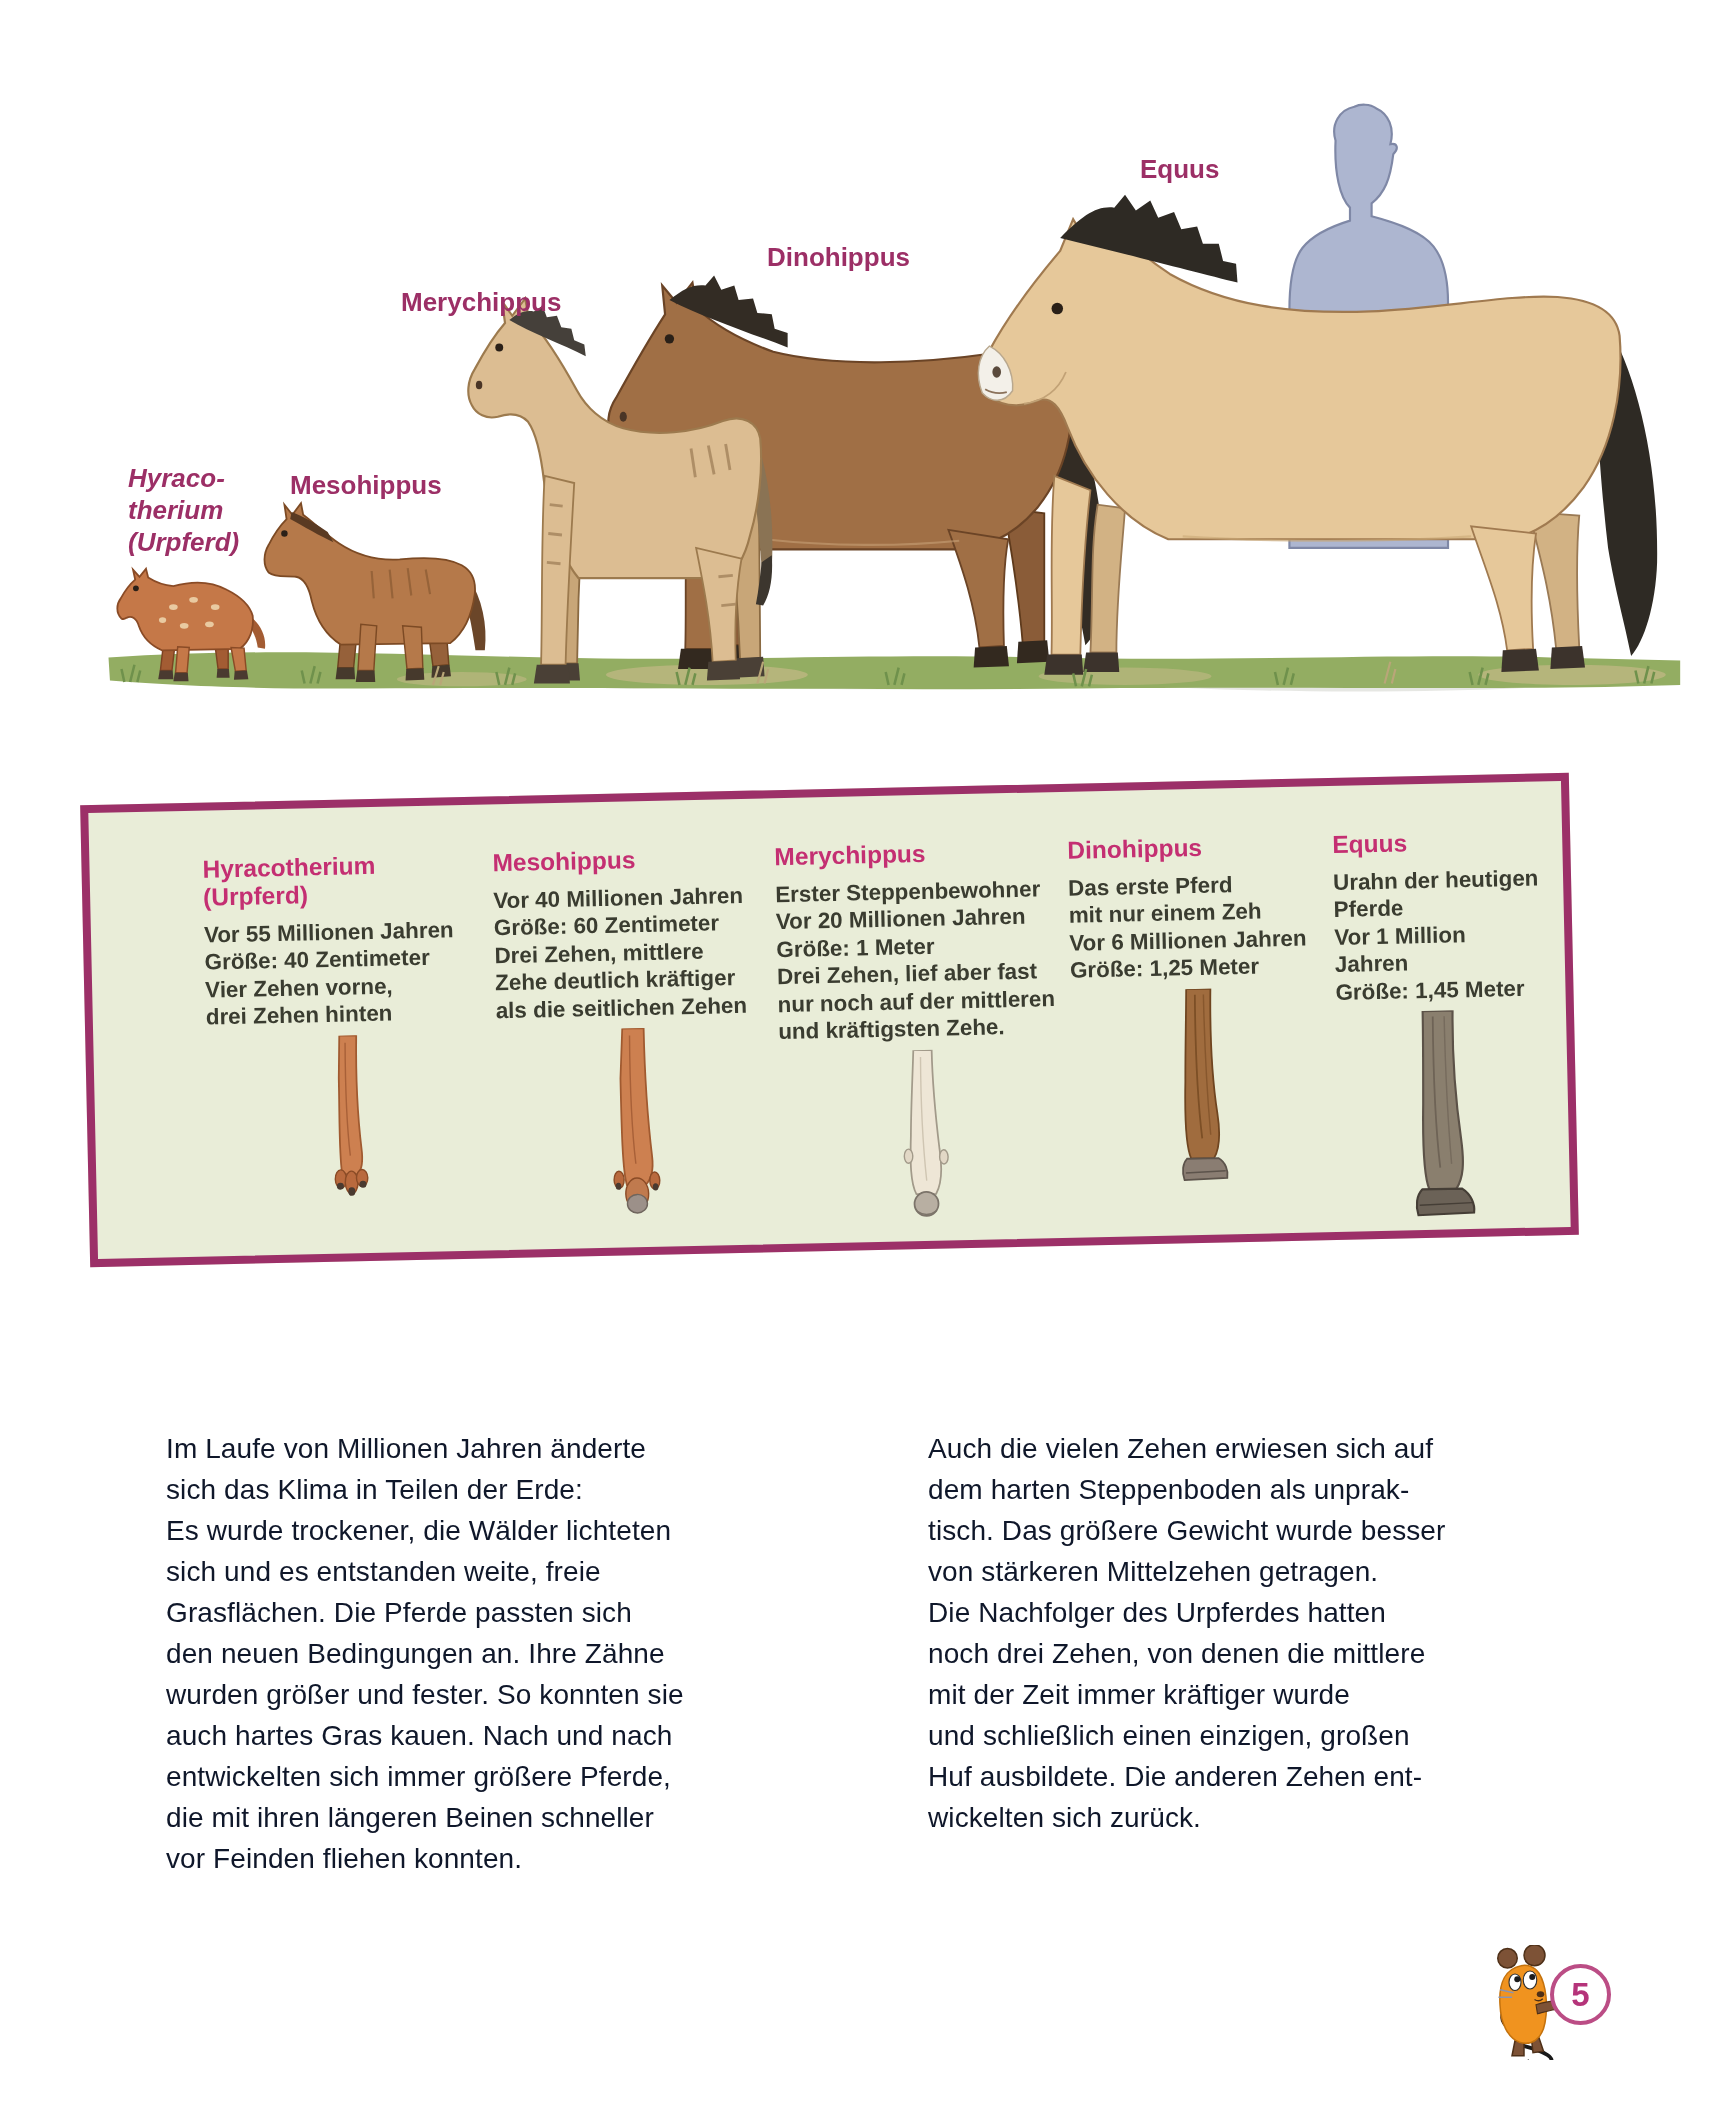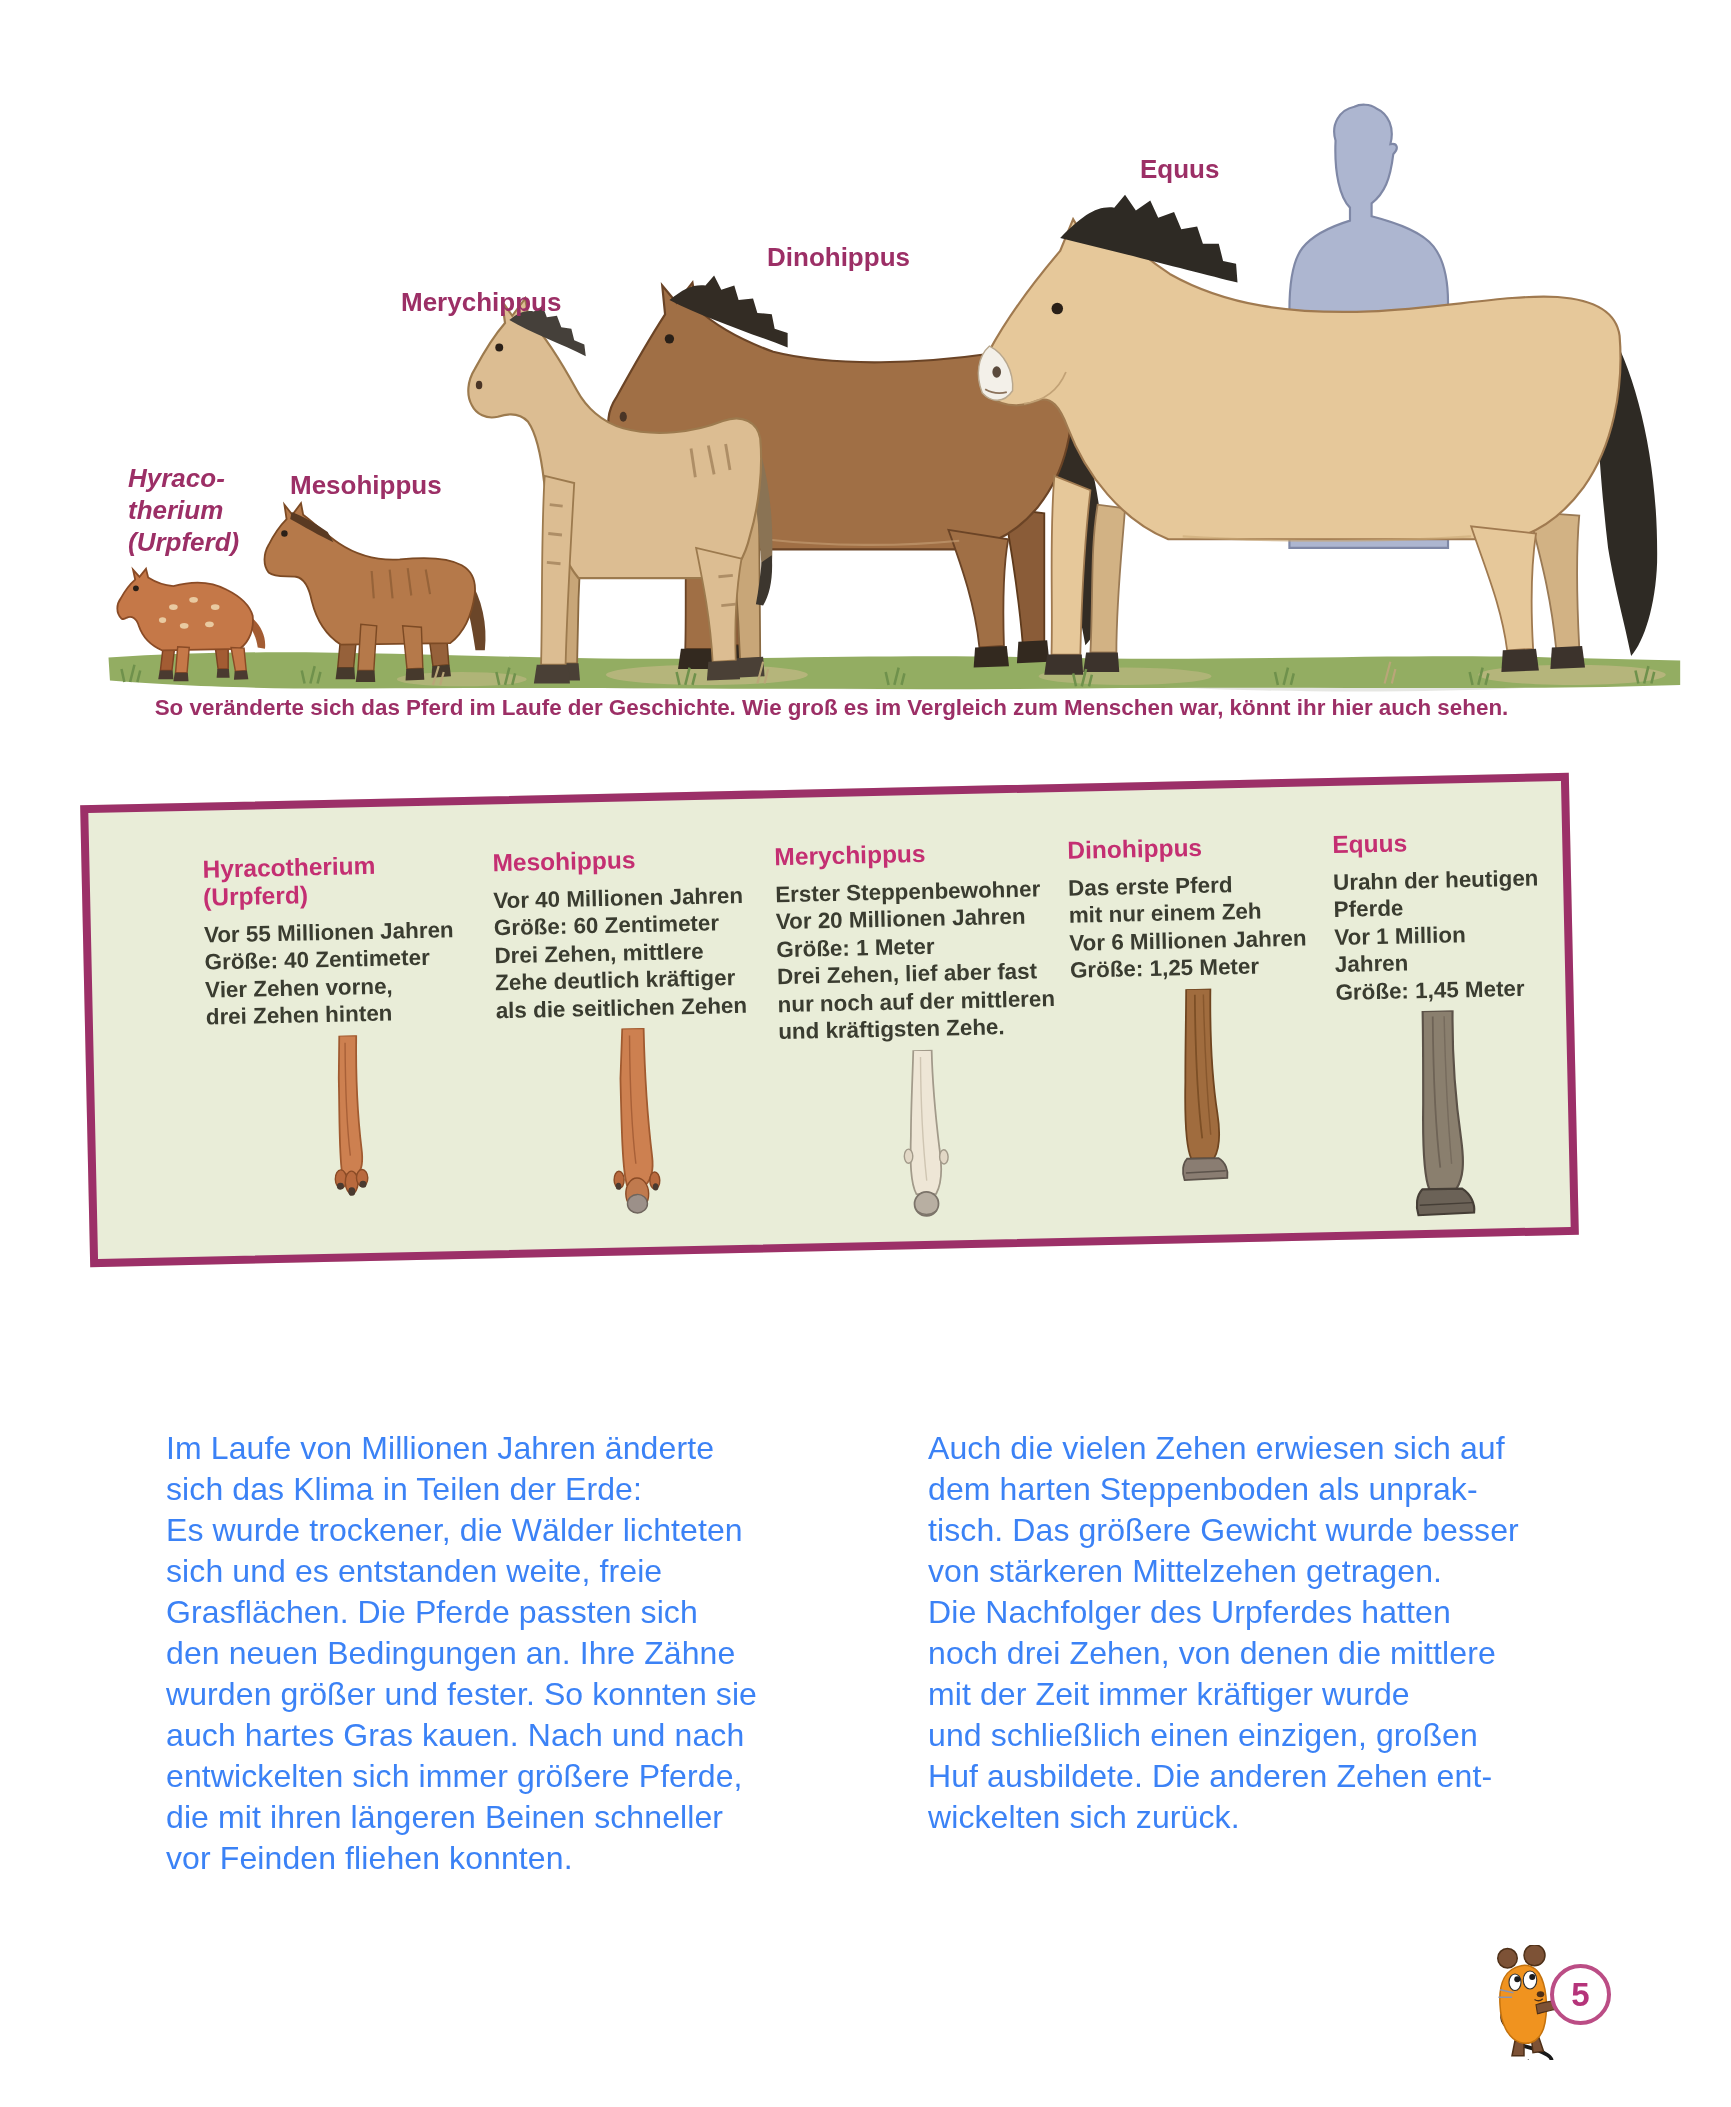--- a/index.html
+++ b/index.html
@@ -24,22 +24,22 @@
   .info-col { position:absolute; top:45px; }
   .info-col-1 { left:113px;  width:283px; }
   .info-col-2 { left:403px;  width:274px; }
   .info-col-3 { left:685px;  width:289px; }
   .info-col-4 { left:978px; width:260px; }
   .info-col-5 { left:1243px; width:209px; }
   .col-title { font-size:24.5px; font-weight:bold; color:#c42f72; margin:0 0 10px 0; }
   .col-body  { font-size:22.4px; font-weight:bold; color:#3a3c30; line-height:27.4px; white-space:pre-line; }
   .hoof { display:block; margin:7.2px auto 0 auto; }
   .article {
-    position:absolute; top:1428px; width:711px; font-size:32px; line-height:41px;
-    color:#3b82f6; white-space:pre-line; letter-spacing:0.1px;
+    position:absolute; top:1428px; width:711px; font-size:28px; line-height:41px;
+    color:#0f172a; white-space:pre-line; letter-spacing:0.1px;
   }
   .article-left  { left:166px; }
   .article-right { left:928px; }
   .mascot { position:absolute; left:1485px; top:1945px; }
   .page-badge {
     position:absolute; left:1550px; top:1964px; width:53px; height:53px;
     border-radius:50%; border:4.3px solid #bb4d85; background:#ffffff;
     color:#b5347a; font-size:33px; font-weight:bold;
     display:flex; align-items:center; justify-content:center;
   }
@@ -198,21 +198,20 @@
   </svg>
 
   <div class="species-label" style="left:128px; top:462px;font-style:italic;">Hyraco-
 therium
 (Urpferd)</div>
   <div class="species-label" style="left:290px; top:469px;">Mesohippus</div>
   <div class="species-label" style="left:401px; top:286px;">Merychippus</div>
   <div class="species-label" style="left:767px; top:241px;">Dinohippus</div>
   <div class="species-label" style="left:1140px; top:153px;">Equus</div>
 
-  <div class="caption">So veränderte sich das Pferd im Laufe der Geschichte. Wie groß es im Vergleich zum Menschen war, könnt ihr hier auch sehen.</div>
 
   <div class="infobox">
 
     <div class="info-col info-col-1">
       <div class="col-title">Hyracotherium (Urpferd)</div>
       <div class="col-body">Vor 55 Millionen Jahren
 Größe: 40 Zentimeter
 Vier Zehen vorne,
 drei Zehen hinten</div>
       <svg class="hoof" width="61" height="166" viewBox="0 0 84 235">

